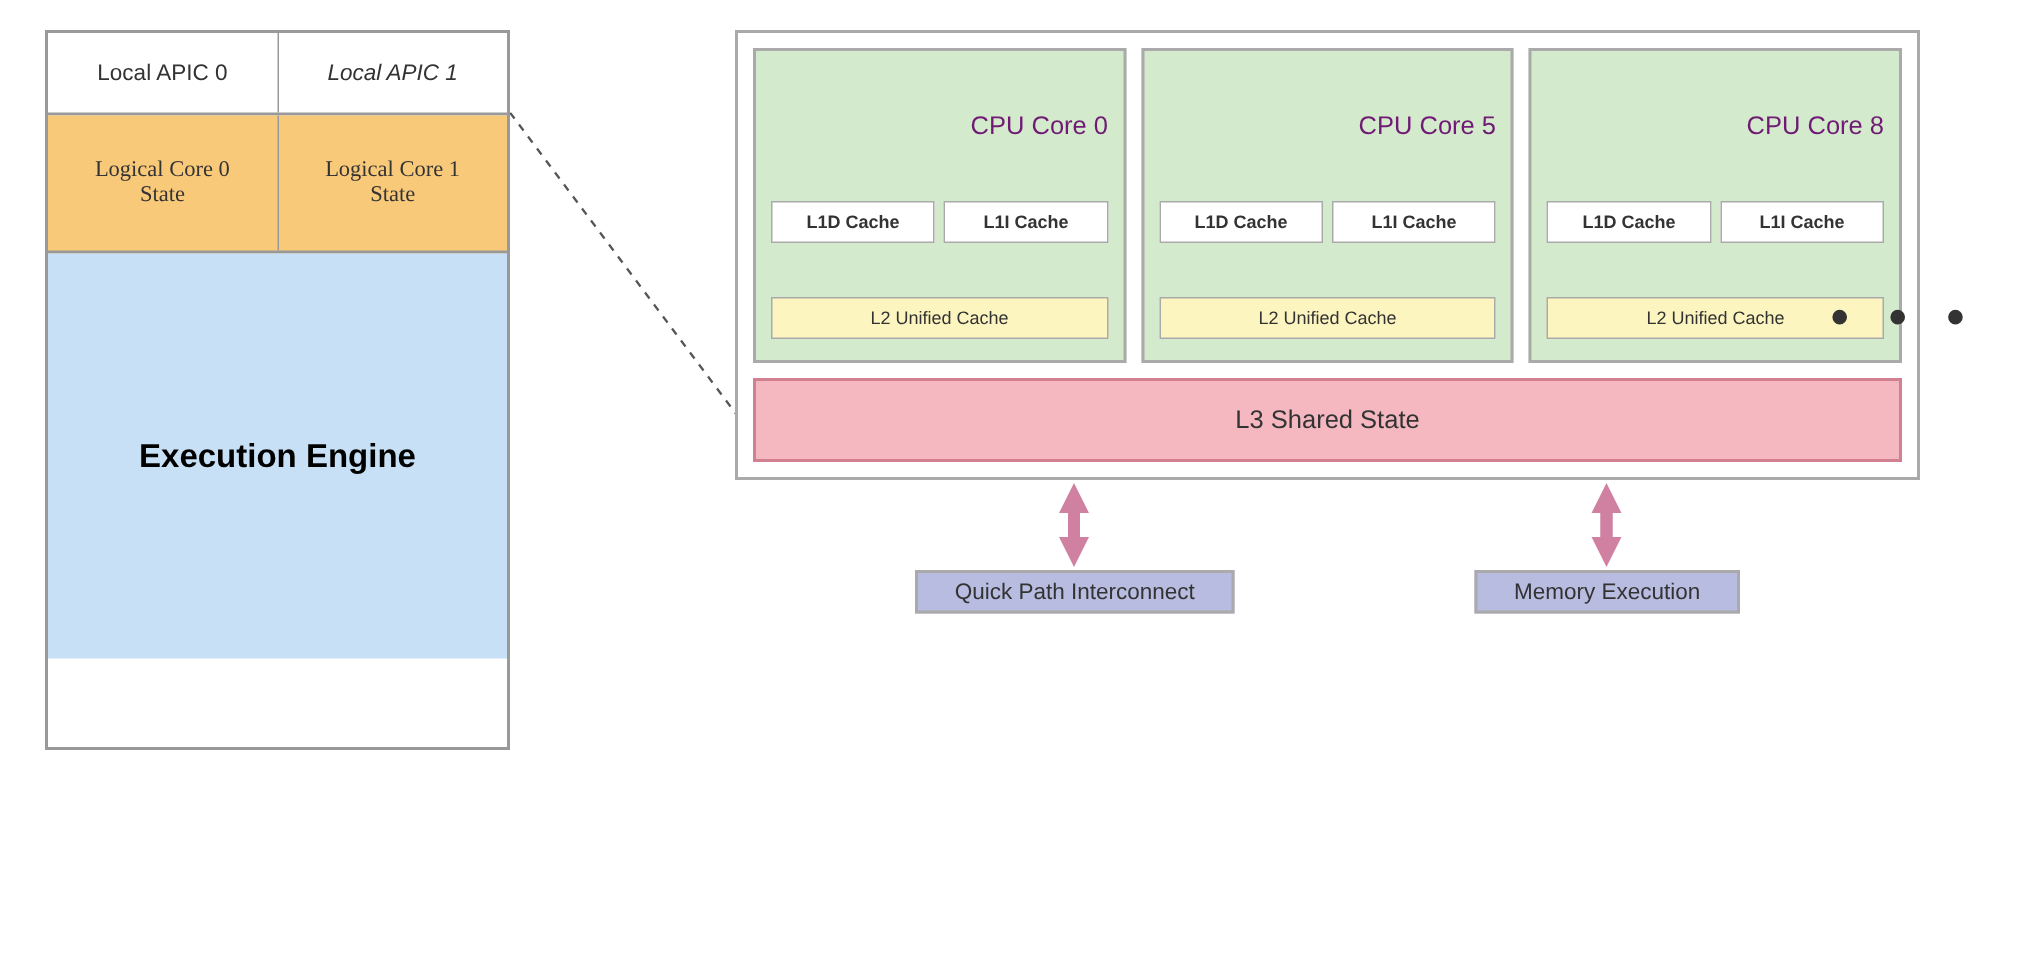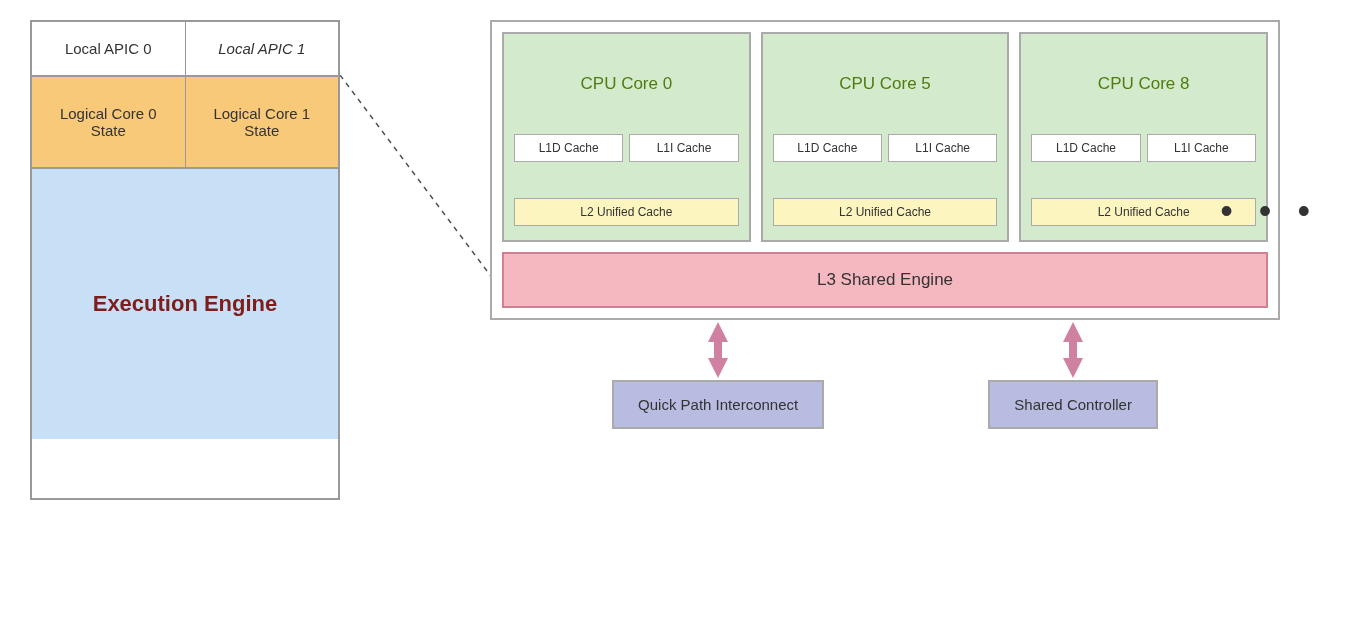--- a/index.html
+++ b/index.html
@@ -42,20 +42,21 @@
       font-size: 15px;
       color: #333;
       border-right: 1px solid #999;
     }
     .apic-cell:last-child { border-right: none; font-style: italic; }
 
     .logical-cores-row {
       display: flex;
       border-bottom: 2px solid #999;
       background: #f9c97a;
+      font-family: Liberation Serif, serif;
     }
 
     .logical-core-cell {
       flex: 1;
       padding: 28px 10px;
       text-align: center;
       font-size: 15px;
       color: #333;
       border-right: 1px solid #999;
     }
@@ -67,21 +68,21 @@
       background: #c8e0f5;
       height: calc(480px - 80px - 130px);
       display: flex;
       align-items: center;
       justify-content: center;
     }
 
     .execution-engine-label {
       font-size: 22px;
       font-weight: bold;
-      color: #7f1d1d;
+      color: #000000;
     }
 
     
     .dotted-line {
       position: absolute;
       left: 340px;
       top: 90px;
       width: 175px;
       height: 210px;
       border: none;
@@ -102,30 +103,31 @@
     }
 
     .cpu-core-block {
       flex: 1;
       border: 2px solid #aaa;
       background: #d4eacc;
       padding: 10px;
     }
 
     .cpu-core-title {
-      text-align: center;
+      text-align: right;
       font-size: 17px;
-      color: #4d7c0f;
+      color: #701a75;
       padding: 30px 0 40px 0;
     }
 
     .cache-l1-row {
       display: flex;
       gap: 6px;
       margin-bottom: 4px;
+      font-weight: bold;
     }
 
     .cache-box {
       flex: 1;
       border: 1px solid #aaa;
       background: #fff;
       text-align: center;
       font-size: 12px;
       padding: 6px 2px;
       color: #333;
@@ -165,21 +167,21 @@
 
     .arrow-box-group {
       display: flex;
       flex-direction: column;
       align-items: center;
     }
 
     .bottom-box {
       border: 2px solid #aaa;
       background: #b8bce0;
-      padding: 14px 24px;
+      padding: 4px 24px;
       text-align: center;
       font-size: 15px;
       color: #333;
       min-width: 160px;
     }
   </style>
 </head>
 <body>
 
 <div class="diagram-container">
@@ -228,42 +230,42 @@
           <div class="cpu-core-title">CPU Core 8</div>
           <div class="cache-l1-row">
             <div class="cache-box">L1D Cache</div>
             <div class="cache-box">L1I Cache</div>
           </div>
           <div class="cache-l2-box">L2 Unified Cache</div>
         </div>
 
       </div>
 
-      <div class="l3-cache-bar">L3 Shared Engine</div>
+      <div class="l3-cache-bar">L3 Shared State</div>
       <div style="height:10px;"></div>
     </div>
 
     <div style="display:flex; justify-content: space-around; margin-top:0px; padding: 0 40px;">
 
       <div class="arrow-box-group">
         <svg width="36" height="60" viewBox="0 0 36 60" xmlns="http://www.w3.org/2000/svg">
 
           <polygon points="18,2 28,22 22,22 22,38 14,38 14,22 8,22" fill="#d080a0"></polygon>
 
           <polygon points="18,58 8,38 14,38 14,22 22,22 22,38 28,38" fill="#d080a0"></polygon>
         </svg>
         <div class="bottom-box">Quick Path Interconnect</div>
       </div>
 
       <div class="arrow-box-group">
         <svg width="36" height="60" viewBox="0 0 36 60" xmlns="http://www.w3.org/2000/svg">
           <polygon points="18,2 28,22 22,22 22,38 14,38 14,22 8,22" fill="#d080a0"></polygon>
           <polygon points="18,58 8,38 14,38 14,22 22,22 22,38 28,38" fill="#d080a0"></polygon>
         </svg>
-        <div class="bottom-box">Shared Controller</div>
+        <div class="bottom-box">Memory Execution</div>
       </div>
 
     </div>
   </div>
 
   <div class="dots-container">• • •</div>
 
 </div>
 
 </body></html>

